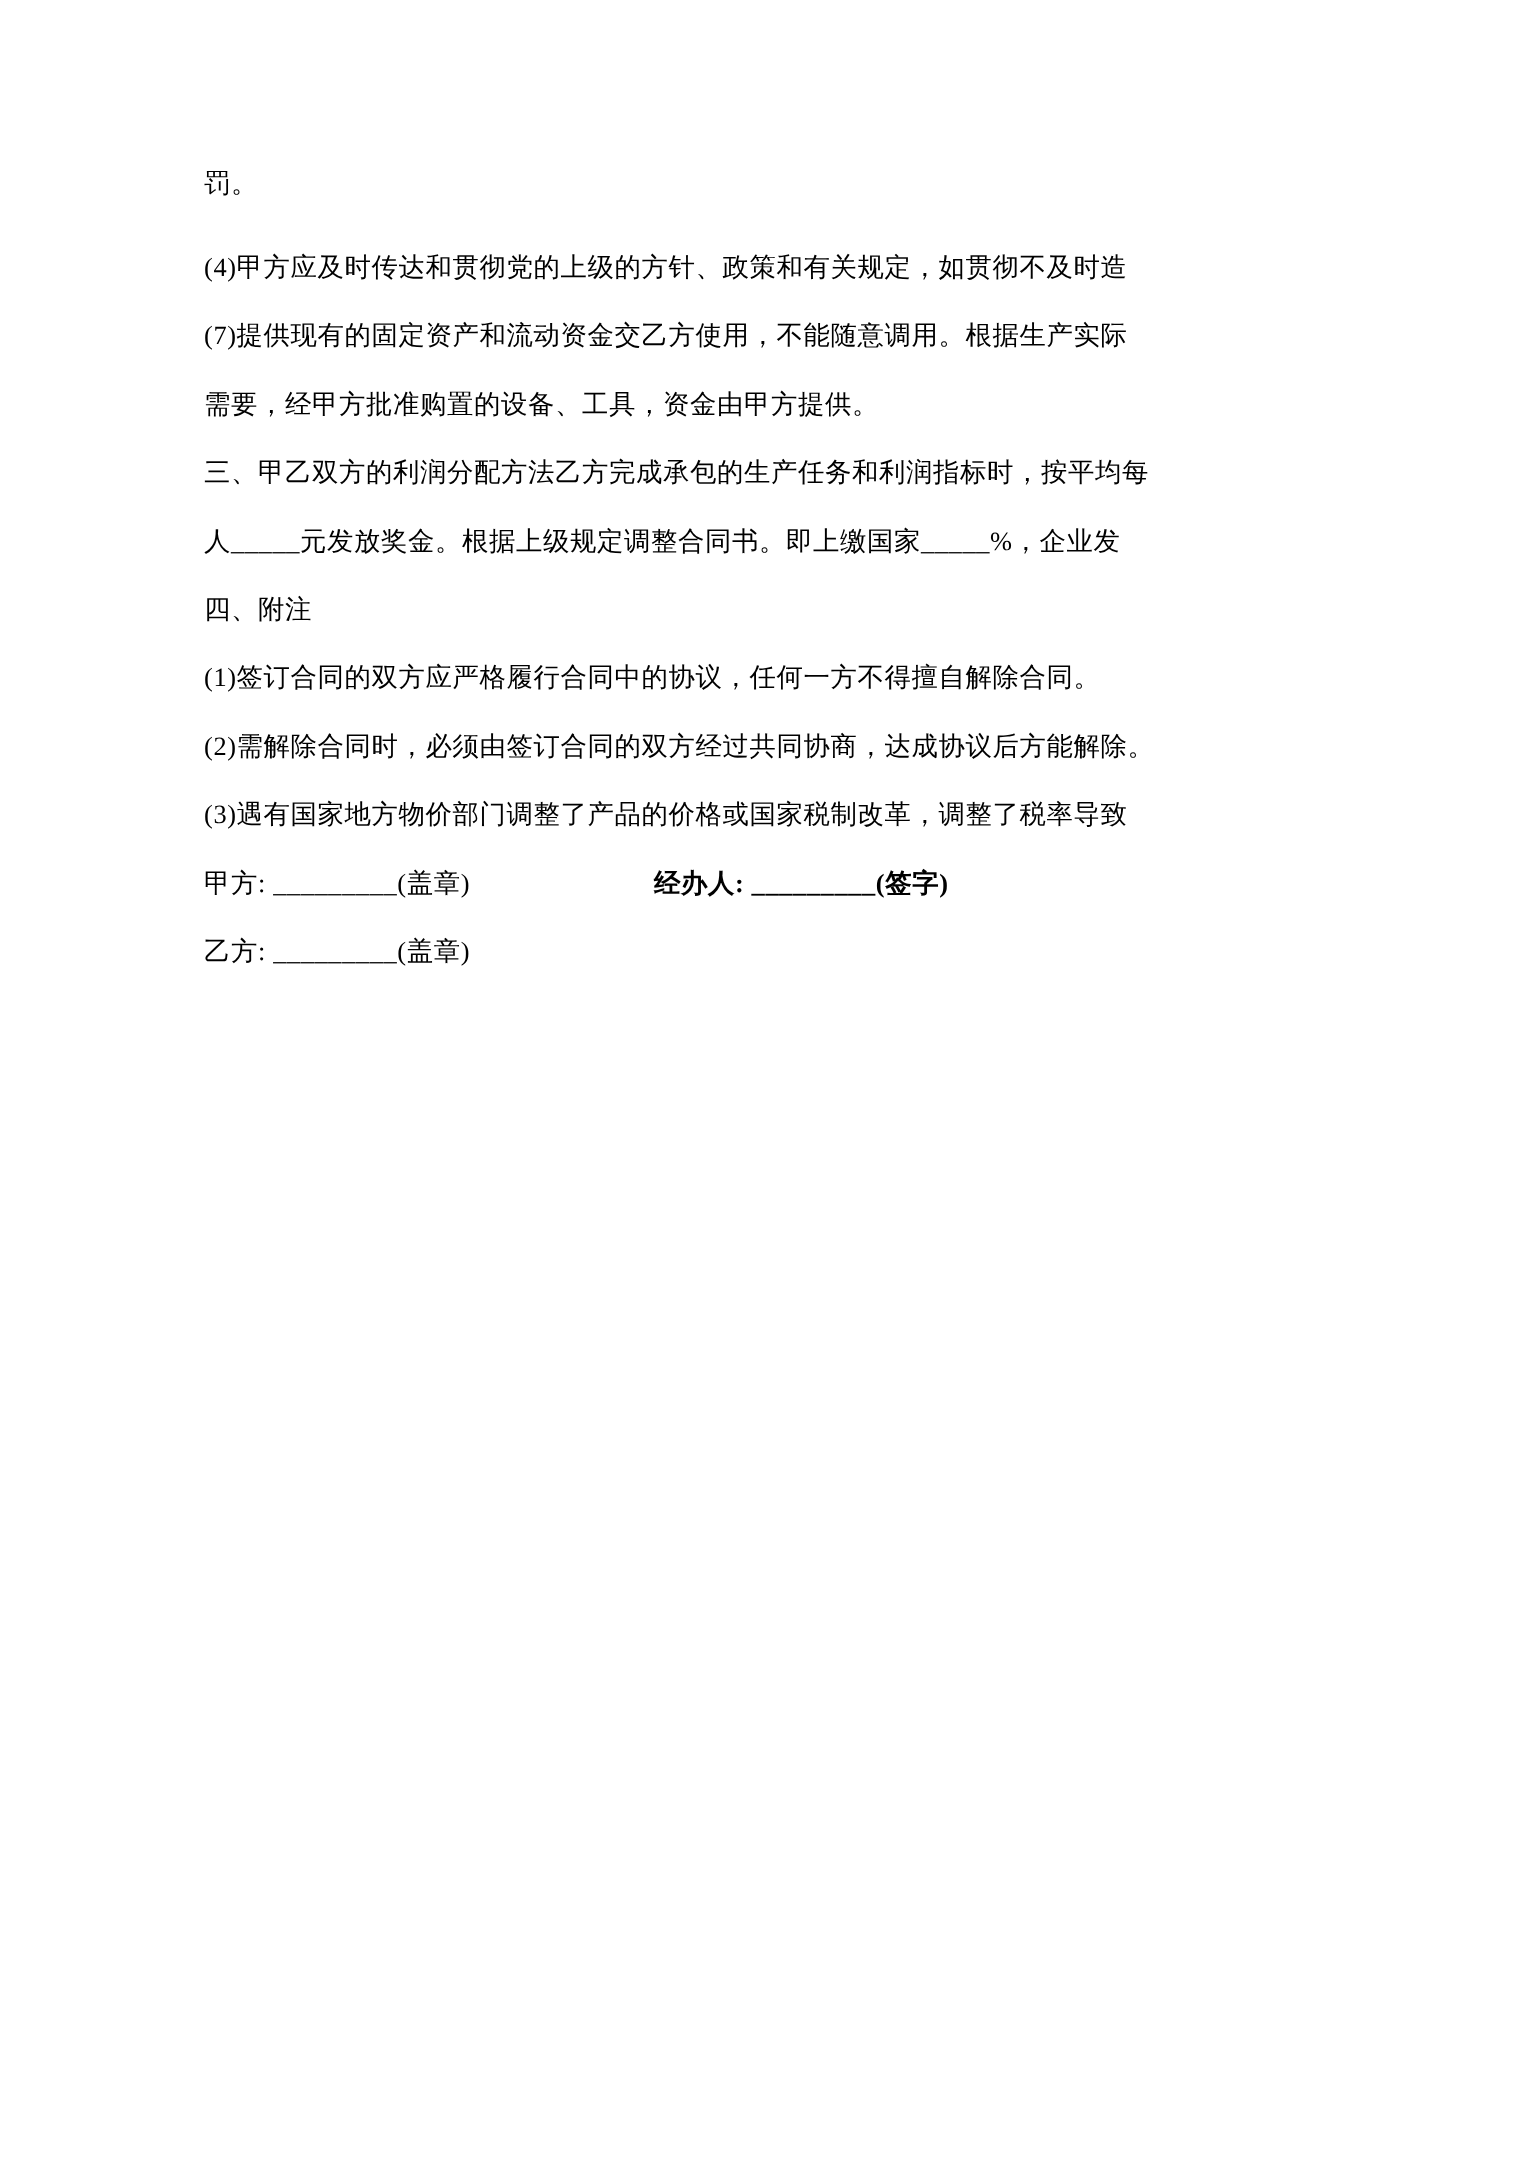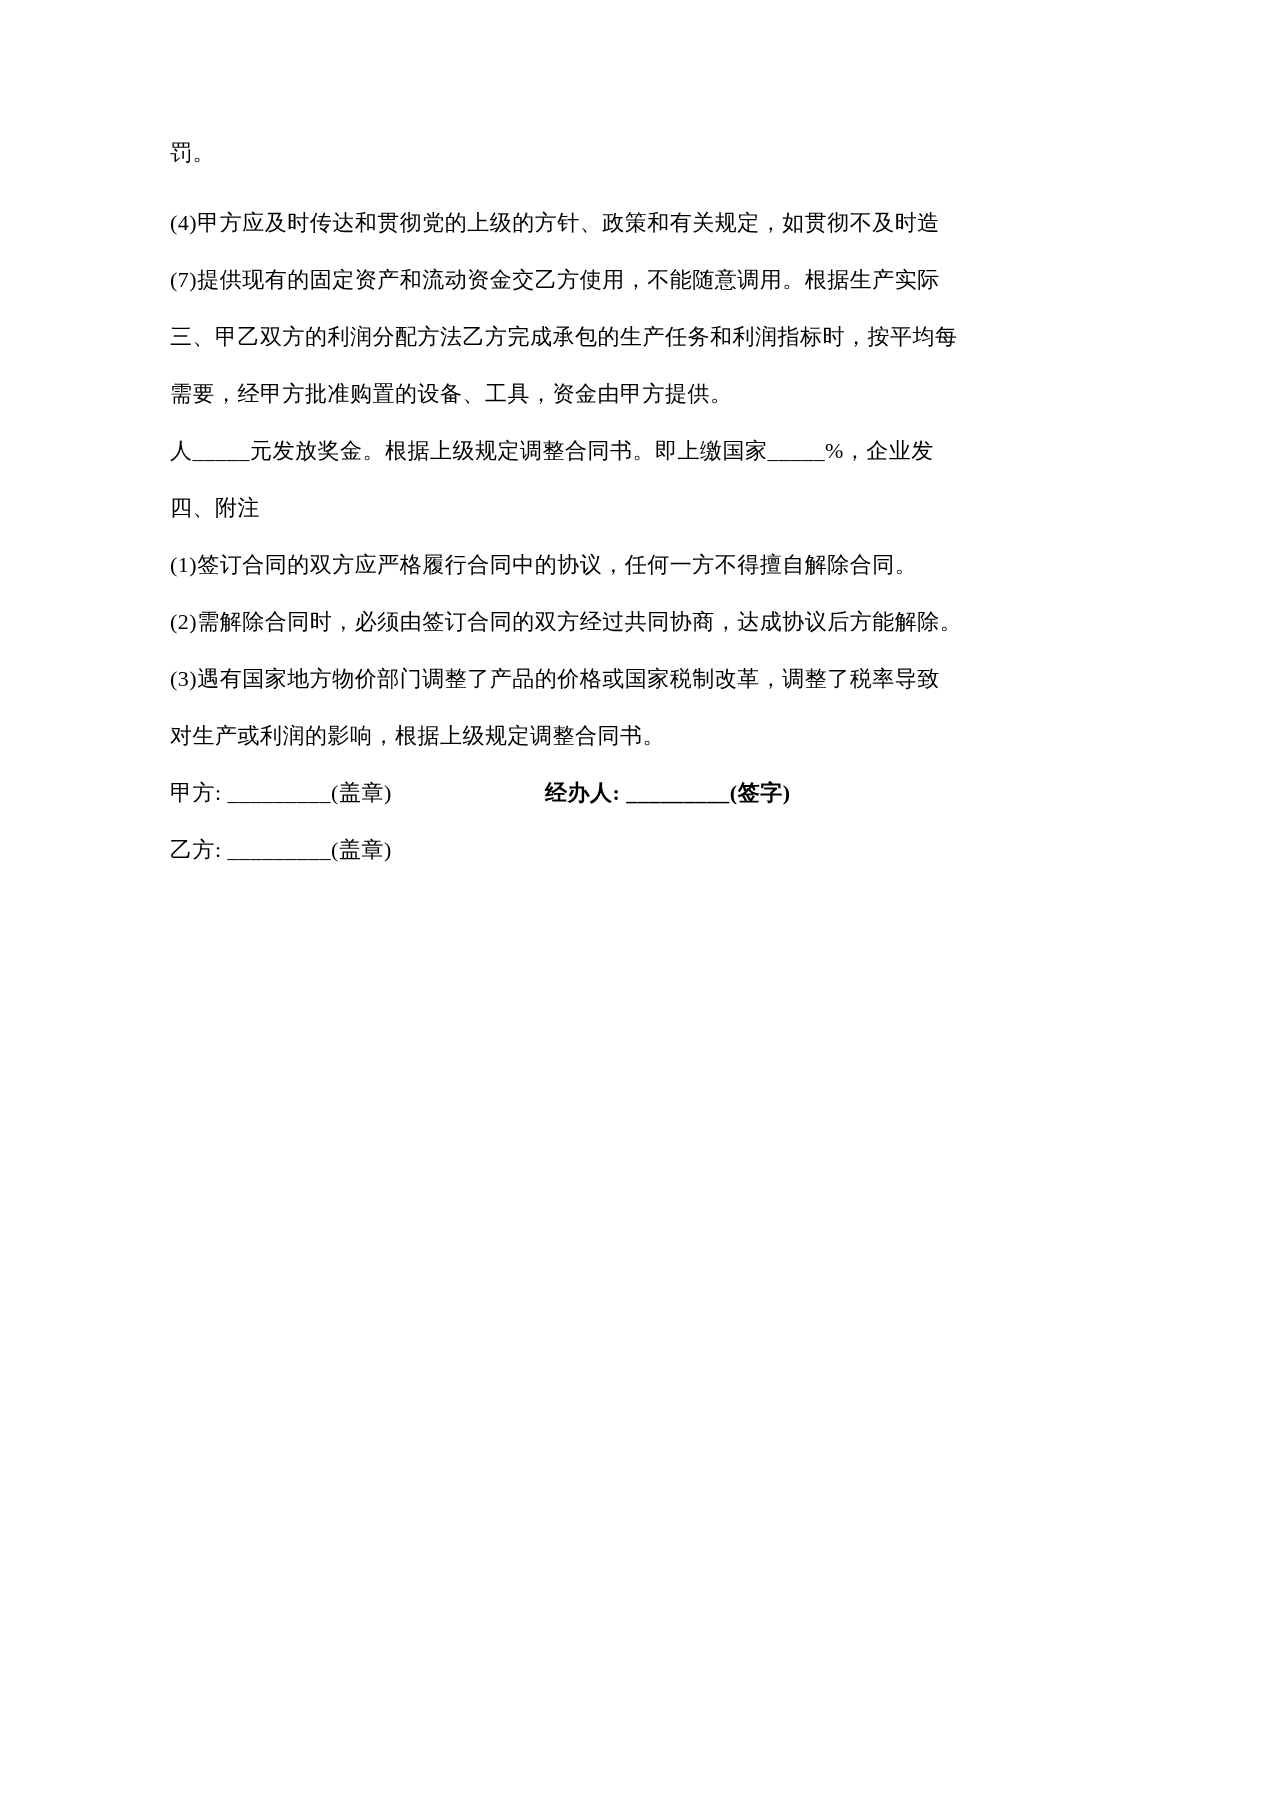--- a/index.html
+++ b/index.html
@@ -47,28 +47,27 @@
   }
 </style>
 </head>
 <body>
 
 <div class="page">
   <div class="content">
     <div class="line first">罚。</div>
     <div class="line">(4)甲方应及时传达和贯彻党的上级的方针、政策和有关规定，如贯彻不及时造</div>
     <div class="line">(7)提供现有的固定资产和流动资金交乙方使用，不能随意调用。根据生产实际</div>
+    <div class="line">需要，经甲方批准购置的设备、工具，资金由甲方提供。</div>
     <div class="line">三、甲乙双方的利润分配方法乙方完成承包的生产任务和利润指标时，按平均每</div>
-    <div class="line">需要，经甲方批准购置的设备、工具，资金由甲方提供。</div>
     <div class="line">人_____元发放奖金。根据上级规定调整合同书。即上缴国家_____%，企业发</div>
     <div class="line">四、附注</div>
     <div class="line">(1)签订合同的双方应严格履行合同中的协议，任何一方不得擅自解除合同。</div>
     <div class="line">(2)需解除合同时，必须由签订合同的双方经过共同协商，达成协议后方能解除。</div>
     <div class="line">(3)遇有国家地方物价部门调整了产品的价格或国家税制改革，调整了税率导致</div>
-    <div class="line">对生产或利润的影响，根据上级规定调整合同书。</div>
 
     <div class="line sig-row">
       <span class="sig-left">甲方: _________(盖章)</span>
       <span class="sig-right">经办人: _________(签字)</span>
     </div>
 
     <div class="line sig-row">
       <span class="sig-left">乙方: _________(盖章)</span>
     </div>
 

